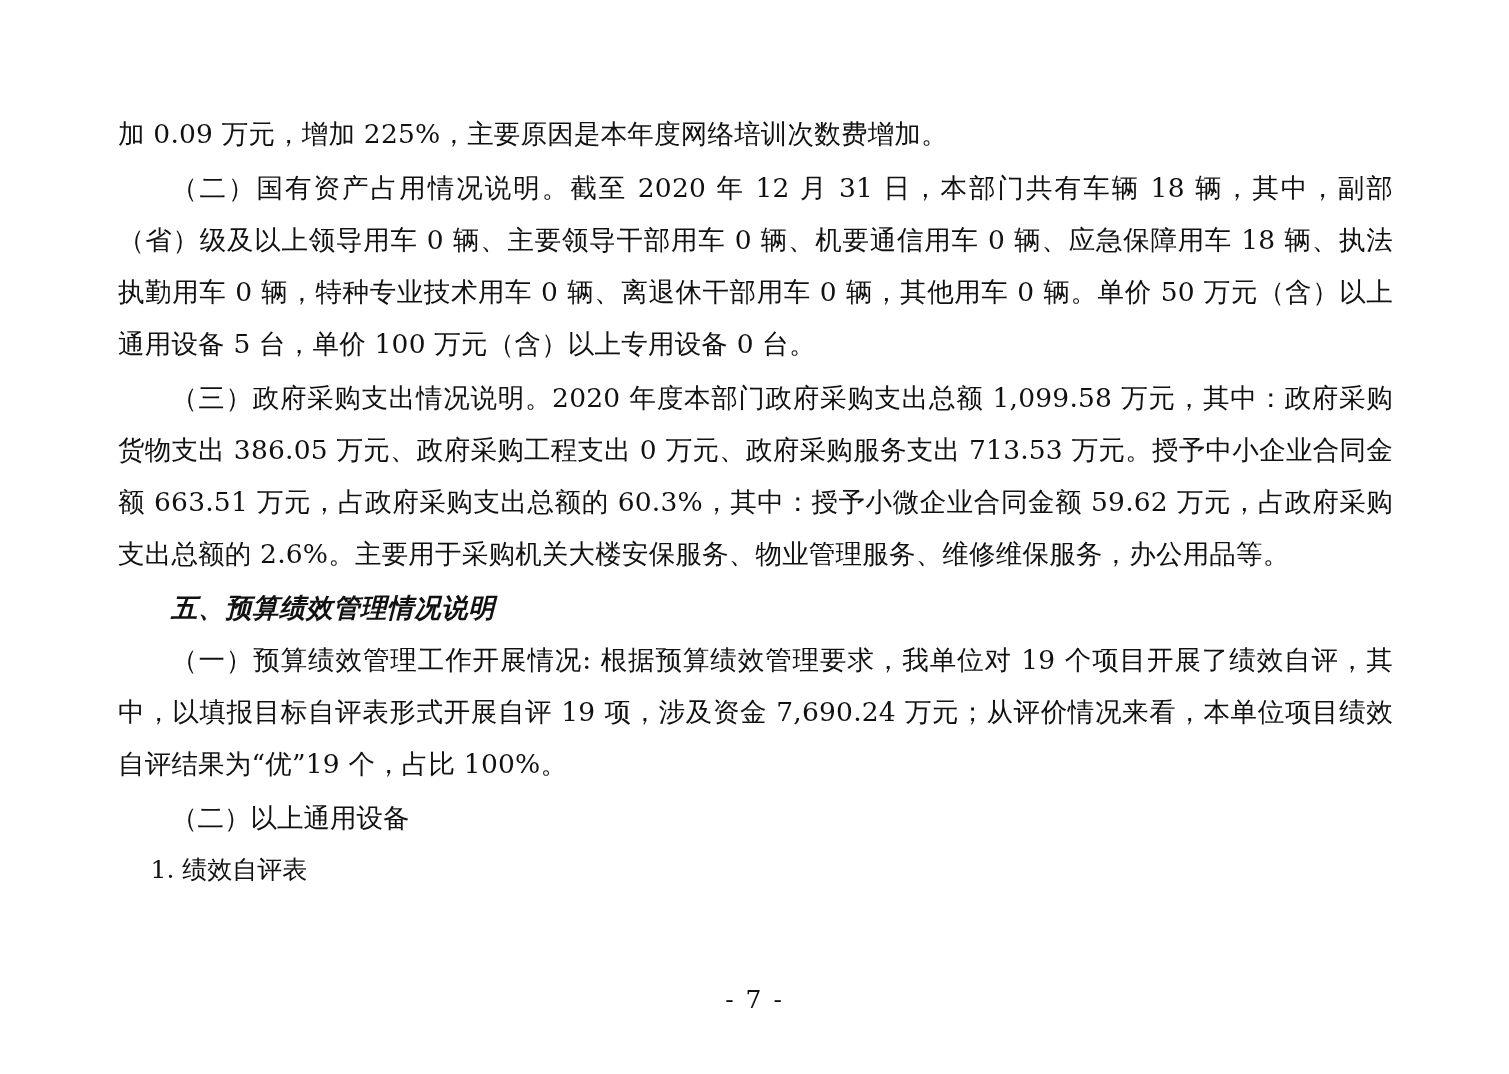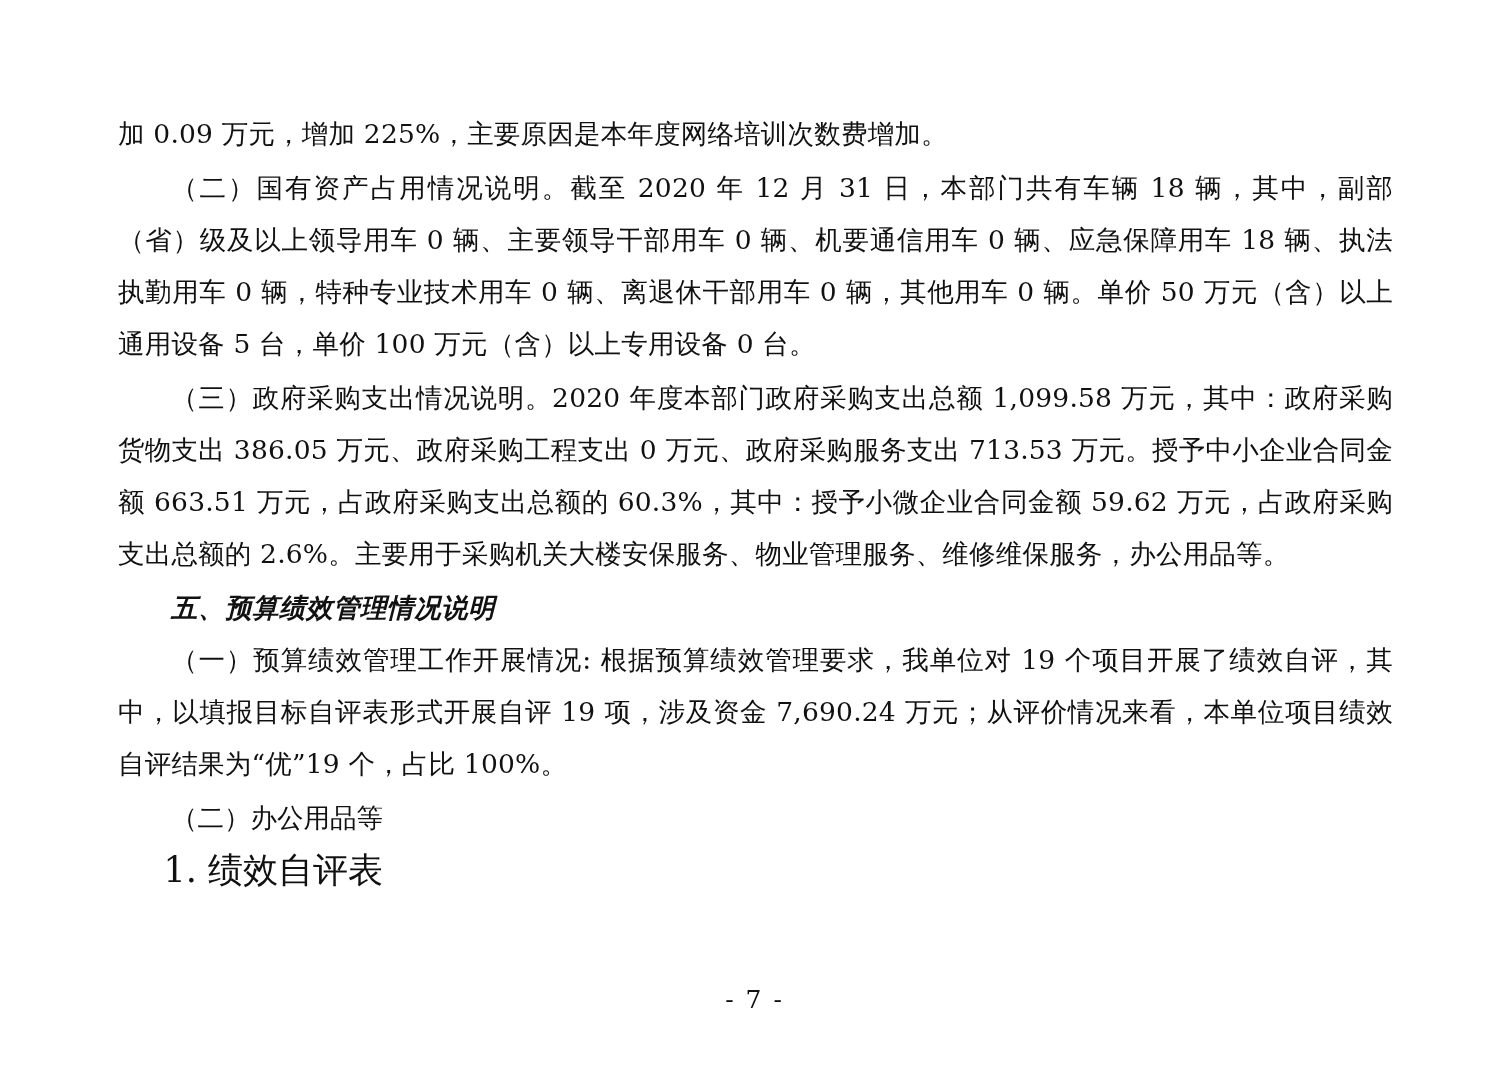--- a/index.html
+++ b/index.html
@@ -51,21 +51,21 @@
     font-style: italic;
   }
   p.sub {
     margin: 0;
     font-size: 26.5px;
     line-height: 52px;
     text-indent: 2em;
   }
   p.item {
     margin: 0;
-    font-size: 35px;
+    font-size: 25px;
     line-height: 52px;
     text-indent: 1.3em;
   }
   .footer {
     position: absolute;
     left: 0;
     top: 985px;
     width: 1509px;
     text-align: center;
     font-size: 25px;
@@ -81,20 +81,20 @@
     <p class="para">加 0.09 万元，增加 225%，主要原因是本年度网络培训次数费增加。</p>
 
     <p class="para indent">（二）国有资产占用情况说明。截至 2020 年 12 月 31 日，本部门共有车辆 18 辆，其中，副部（省）级及以上领导用车 0 辆、主要领导干部用车 0 辆、机要通信用车 0 辆、应急保障用车 18 辆、执法执勤用车 0 辆，特种专业技术用车 0 辆、离退休干部用车 0 辆，其他用车 0 辆。单价 50 万元（含）以上通用设备 5 台，单价 100 万元（含）以上专用设备 0 台。</p>
 
     <p class="para indent">（三）政府采购支出情况说明。2020 年度本部门政府采购支出总额 1,099.58 万元，其中：政府采购货物支出 386.05 万元、政府采购工程支出 0 万元、政府采购服务支出 713.53 万元。授予中小企业合同金额 663.51 万元，占政府采购支出总额的 60.3%，其中：授予小微企业合同金额 59.62 万元，占政府采购支出总额的 2.6%。主要用于采购机关大楼安保服务、物业管理服务、维修维保服务，办公用品等。</p>
 
     <p class="heading">五、预算绩效管理情况说明</p>
 
     <p class="para indent">（一）预算绩效管理工作开展情况: 根据预算绩效管理要求，我单位对 19 个项目开展了绩效自评，其中，以填报目标自评表形式开展自评 19 项，涉及资金 7,690.24 万元；从评价情况来看，本单位项目绩效自评结果为“优”19 个，占比 100%。</p>
 
-    <p class="sub">（二）办公用品等</p>
+    <p class="sub">（二）以上通用设备</p>
 
     <p class="item">1. 绩效自评表</p>
 
   </div>
 
   <div class="footer">- 7 -</div>
 </div>
 
 </body></html>

